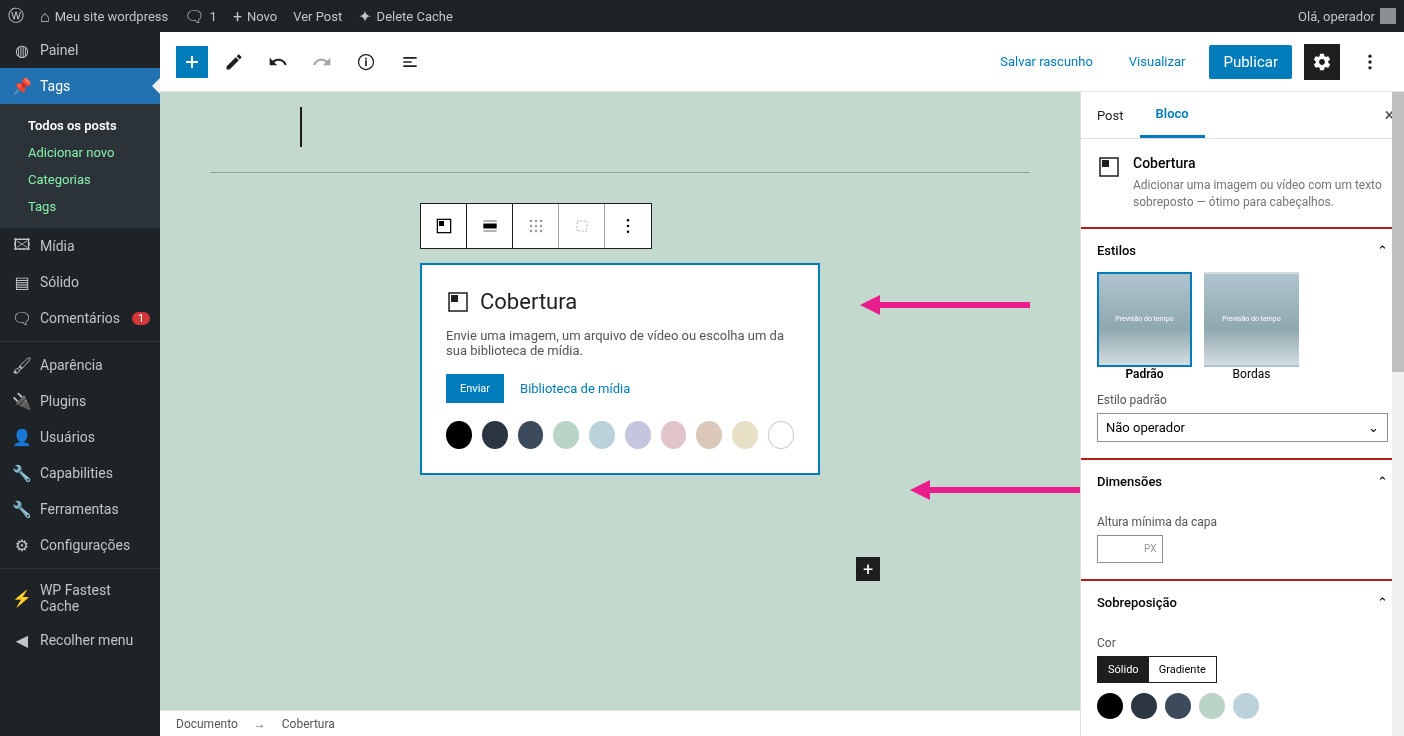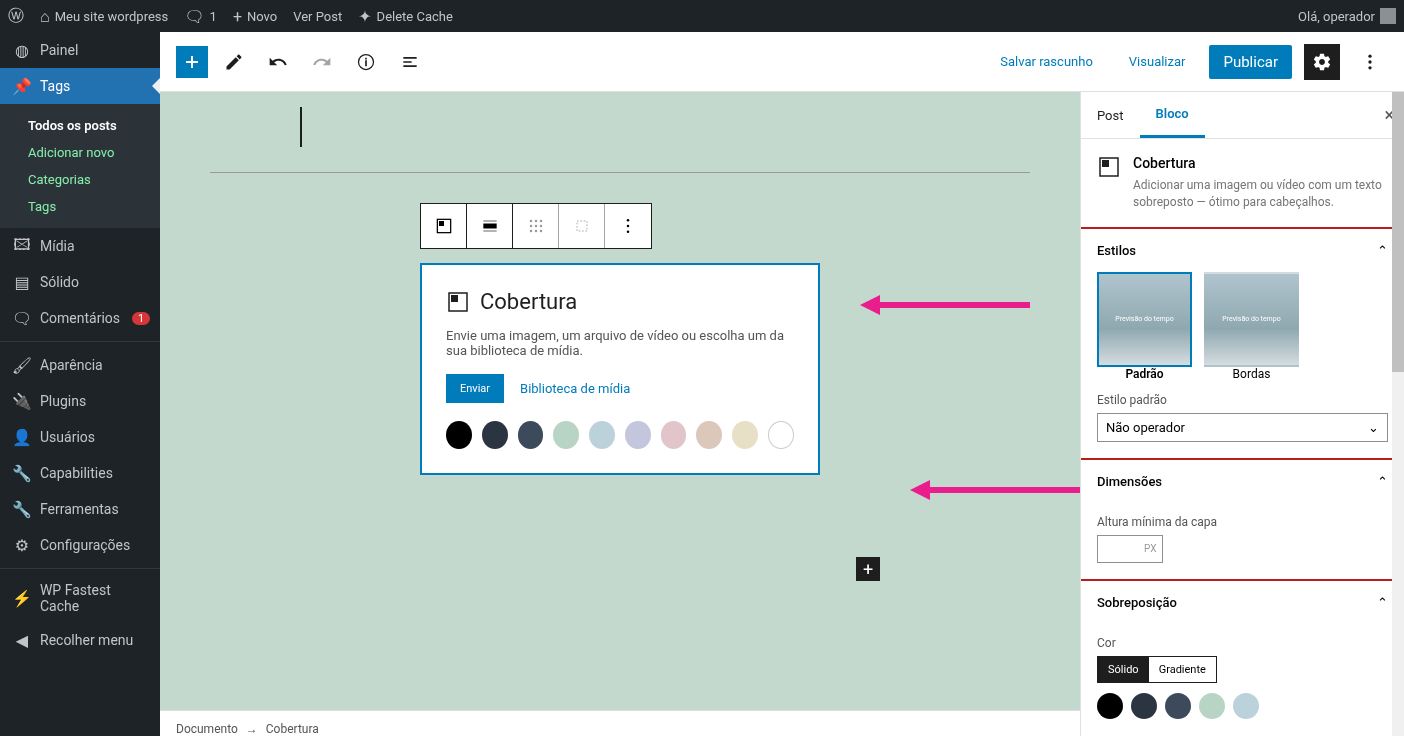--- a/index.html
+++ b/index.html
@@ -44,21 +44,21 @@
 .cover-title{display:flex;align-items:center;gap:10px;font-size:22px;color:#1e1e1e;margin-bottom:14px}
 .cover-desc{font-size:13px;color:#555;margin-bottom:16px}
 .cover-actions{display:flex;align-items:center;gap:16px;margin-bottom:18px}
 .btn-enviar{background:#007cba;color:#fff;border:none;padding:8px 14px;font-size:11px;cursor:pointer}
 .link-lib{color:#007cba;font-size:13px;cursor:pointer}
 .swatches{display:flex;gap:10px}
 .swatch{width:28px;height:28px;border-radius:50%;cursor:pointer}
 .swatch.bordered{border:1px solid #ccc}
 .arrow2{position:absolute;left:750px;top:385px}
 .plus-below{position:absolute;right:200px;top:465px;width:24px;height:24px;background:#1e1e1e;color:#fff;display:flex;align-items:center;justify-content:center;cursor:pointer;font-size:18px}
-.breadcrumb{position:absolute;bottom:0;left:0;right:0;height:26px;background:#fff;border-top:1px solid #e0e0e0;display:flex;align-items:flex-end;padding:0 16px;font-size:12px;color:#555;gap:8px}
+.breadcrumb{position:absolute;bottom:0;left:0;right:0;height:26px;background:#fff;border-top:1px solid #e0e0e0;display:flex;align-items:center;padding:0 16px;font-size:12px;color:#555;gap:16px}
 .inspector{width:324px;border-left:1px solid #e0e0e0;background:#fff;overflow-y:auto;font-size:13px;position:relative}
 .insp-scroll{position:absolute;right:0;top:0;bottom:0;width:12px;background:#f0f0f0}
 .insp-thumb{position:absolute;right:0;top:0;width:12px;height:280px;background:#c0c0c0}
 .tabs{display:flex;border-bottom:1px solid #e0e0e0;position:relative}
 .tabs button{flex:0 0 auto;padding:14px 16px;background:none;border:none;font-size:13px;cursor:pointer;color:#1e1e1e}
 .tabs button.active{font-weight:600;border-bottom:3px solid #007cba;color:#007cba}
 .tabs .close{position:absolute;right:10px;top:12px;cursor:pointer;font-size:18px;color:#555}
 .block-desc{padding:16px;display:flex;gap:12px}
 .block-desc .icn{width:24px;flex-shrink:0}
 .block-desc h3{font-size:14px;font-weight:500;margin-bottom:6px}

